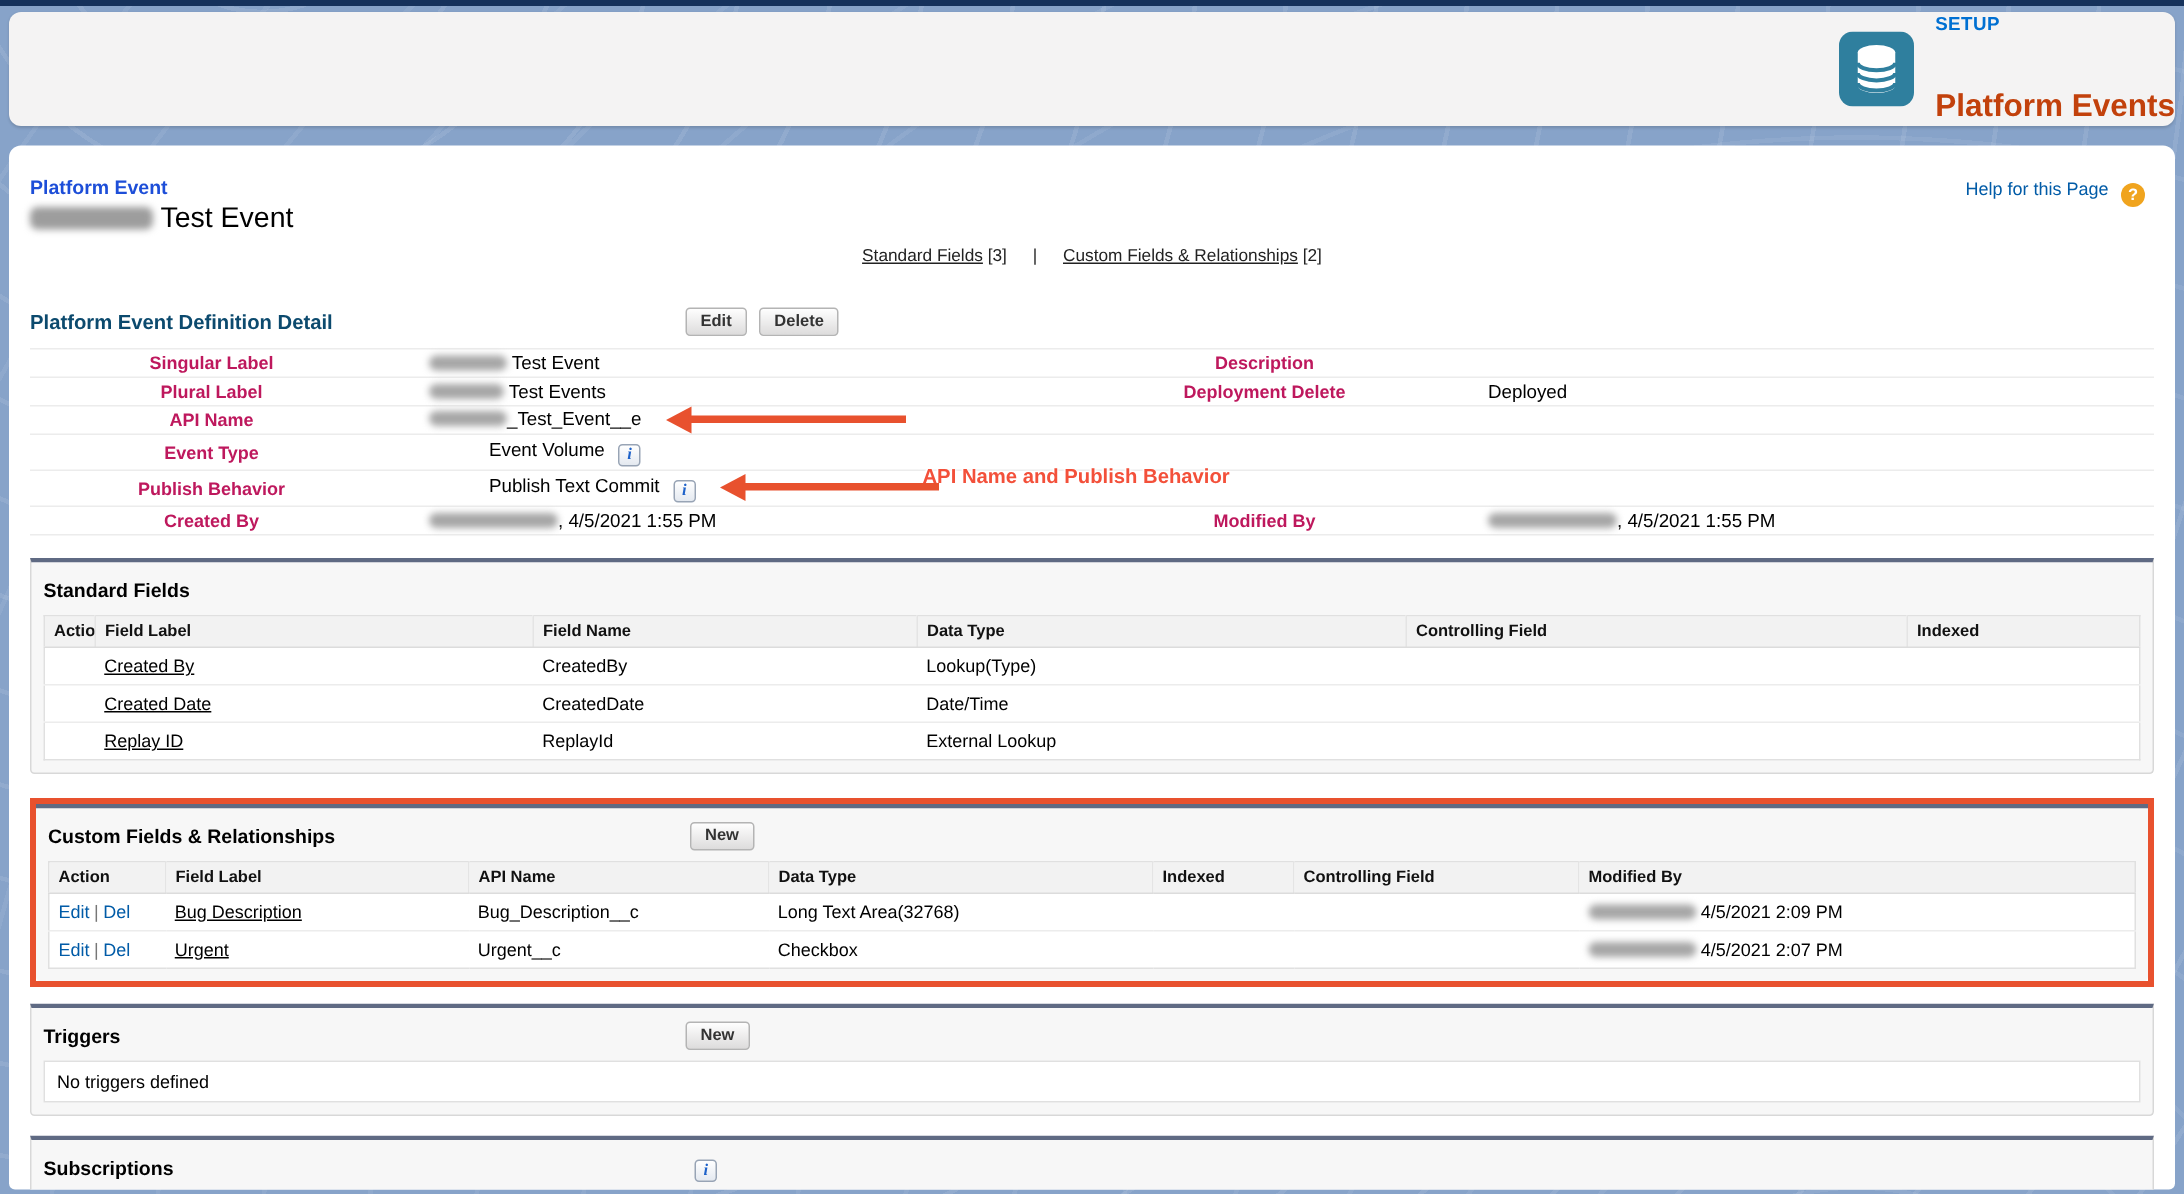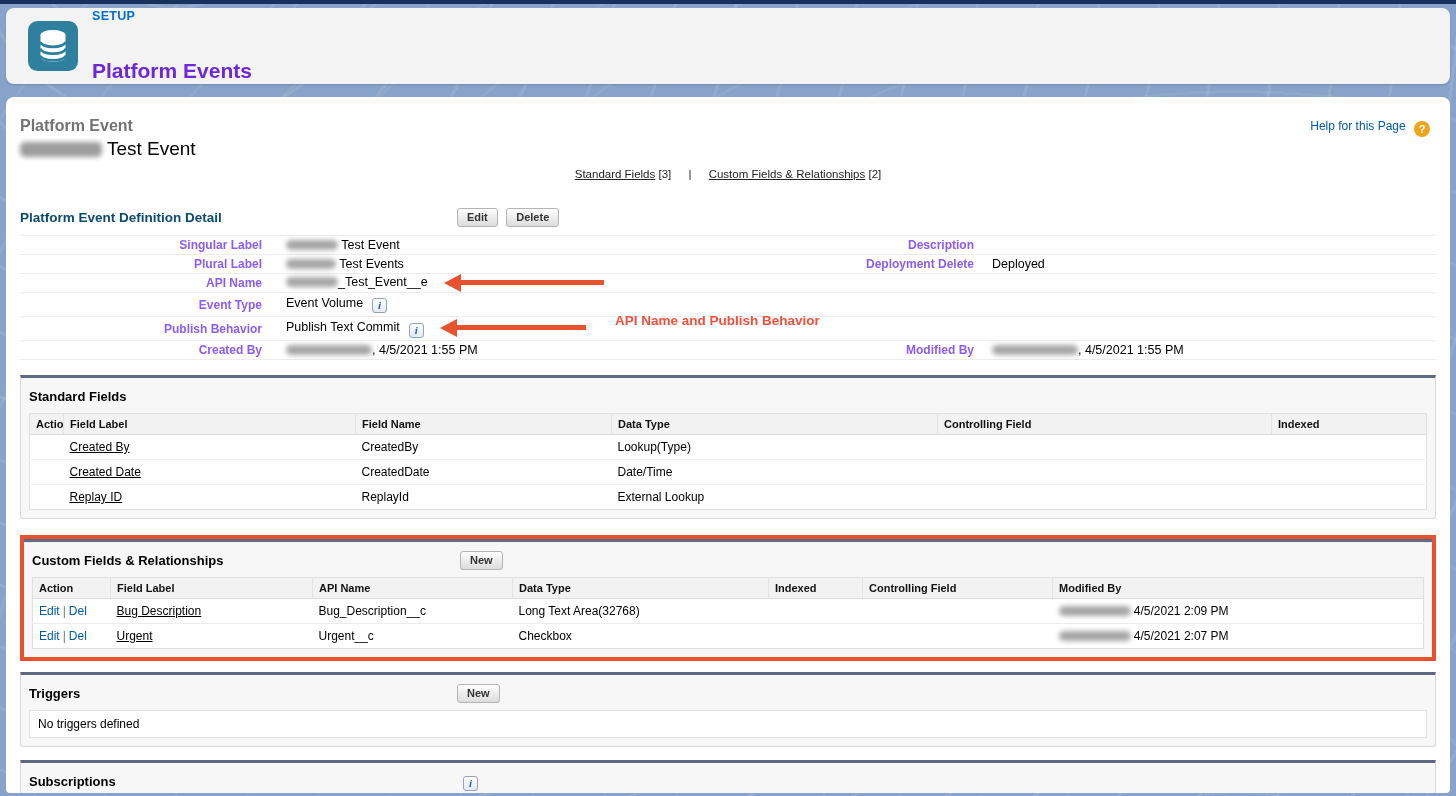--- a/index.html
+++ b/index.html
@@ -11,35 +11,35 @@
       repeating-radial-gradient(circle at 12% -10%, transparent 0 26px, rgba(255,255,255,.09) 26px 29px, transparent 29px 60px),
       repeating-radial-gradient(circle at 85% 120%, transparent 0 22px, rgba(255,255,255,.07) 22px 25px, transparent 25px 70px);
     position:relative;
   }
   .top-strip { position:absolute; top:0; left:0; right:0; height:4px; background:#16325c; z-index:5; }
 
   
   .setup-card {
     position:absolute; left:6px; right:6px; top:8px; height:76px;
     background:#f4f3f3; border-radius:8px; box-shadow:0 1px 2px rgba(0,0,0,.15);
-    display:flex; align-items:center; padding-left:22px;
+    display:flex; align-items:center; padding-left:22px;justify-content:flex-end;
   }
   .obj-icon { width:50px; height:50px; flex:0 0 50px; }
   .setup-meta { margin-left:14px; }
   .setup-eyebrow { color:#0070d2; font-size:12.5px; font-weight:bold; letter-spacing:.3px; margin-bottom:3px; }
-  .setup-title { color:#6d28d9; font-size:21px; font-weight:bold;margin-top:36px; }
+  .setup-title { color:#c2410c; font-size:21px; font-weight:bold;margin-top:36px; }
 
   
   .main-card {
     position:absolute; left:6px; right:6px; top:97px; bottom:3px;
     background:#fff; border-radius:8px 8px 4px 4px; overflow:hidden;
     padding:20px 14px 0 14px;
   }
 
-  .entity-type { font-size:16px; font-weight:bold; color:#737373; }
+  .entity-type { font-size:13px; font-weight:bold; color:#1d4ed8; }
   .entity-name-line { font-size:19px; color:#000; margin-top:3px; height:24px; }
 
   .help-link-wrap { position:absolute; right:20px; top:22px; font-size:12px; }
   .help-link { color:#015ba7; text-decoration:none; cursor:pointer; }
   .help-icon { display:inline-block; width:16px; height:16px; border-radius:50%; background:#f0a41e;
     color:#fff; font-weight:bold; font-size:11px; text-align:center; line-height:16px; vertical-align:-3px; margin-left:5px; cursor:pointer; }
 
   .nav-links { text-align:center; margin-top:6px; font-size:11.5px; color:#222; }
   .nav-links a { color:#222; text-decoration:underline; cursor:pointer; }
   .nav-count { color:#222; }
@@ -53,22 +53,22 @@
   .btn {
     display:inline-block; padding:2px 9px 3px; font-family:"Liberation Sans",sans-serif;
     font-size:11px; font-weight:bold; color:#333;
     background:linear-gradient(#fefefe,#dddcdc); border:1px solid #b4b4b4; border-radius:3px;
     cursor:pointer; margin-right:4px;
   }
 
   .detail-grid { position:relative; margin-top:6px; border-top:1px solid #ececec; }
   .drow { display:grid; grid-template-columns:242px 450px 262px 1fr; align-items:center;
     min-height:19px; border-bottom:1px solid #ececec; font-size:12.5px; color:#000; }
-  .drow.tall { min-height:24px; }
-  .dlabel { text-align:right; font-weight:bold; font-size:12px; color:#8b5cf6; }
+  .drow.tall { min-height:24px;gap:40px; }
+  .dlabel { text-align:center; font-weight:bold; font-size:12px; color:#be185d; }
   .dvalue { padding-left:24px; white-space:pre; }
   .dvalue2 { padding-left:18px; white-space:pre; }
 
   .rdt { display:inline-block; height:10px; border-radius:5px; background:#a6a6a6;
     filter:blur(2.5px); vertical-align:-1px; }
   .rdt-lg { height:15px; width:82px; vertical-align:-2px; background:#9d9d9d; }
 
   .info-icon { display:inline-block; width:15px; height:15px; line-height:13px; text-align:center;
     background:linear-gradient(#fff,#e4e9f0); border:1px solid #98a4b5; border-radius:3px;
     color:#1e62c9; font-family:"Liberation Serif",serif; font-style:italic; font-weight:bold;

